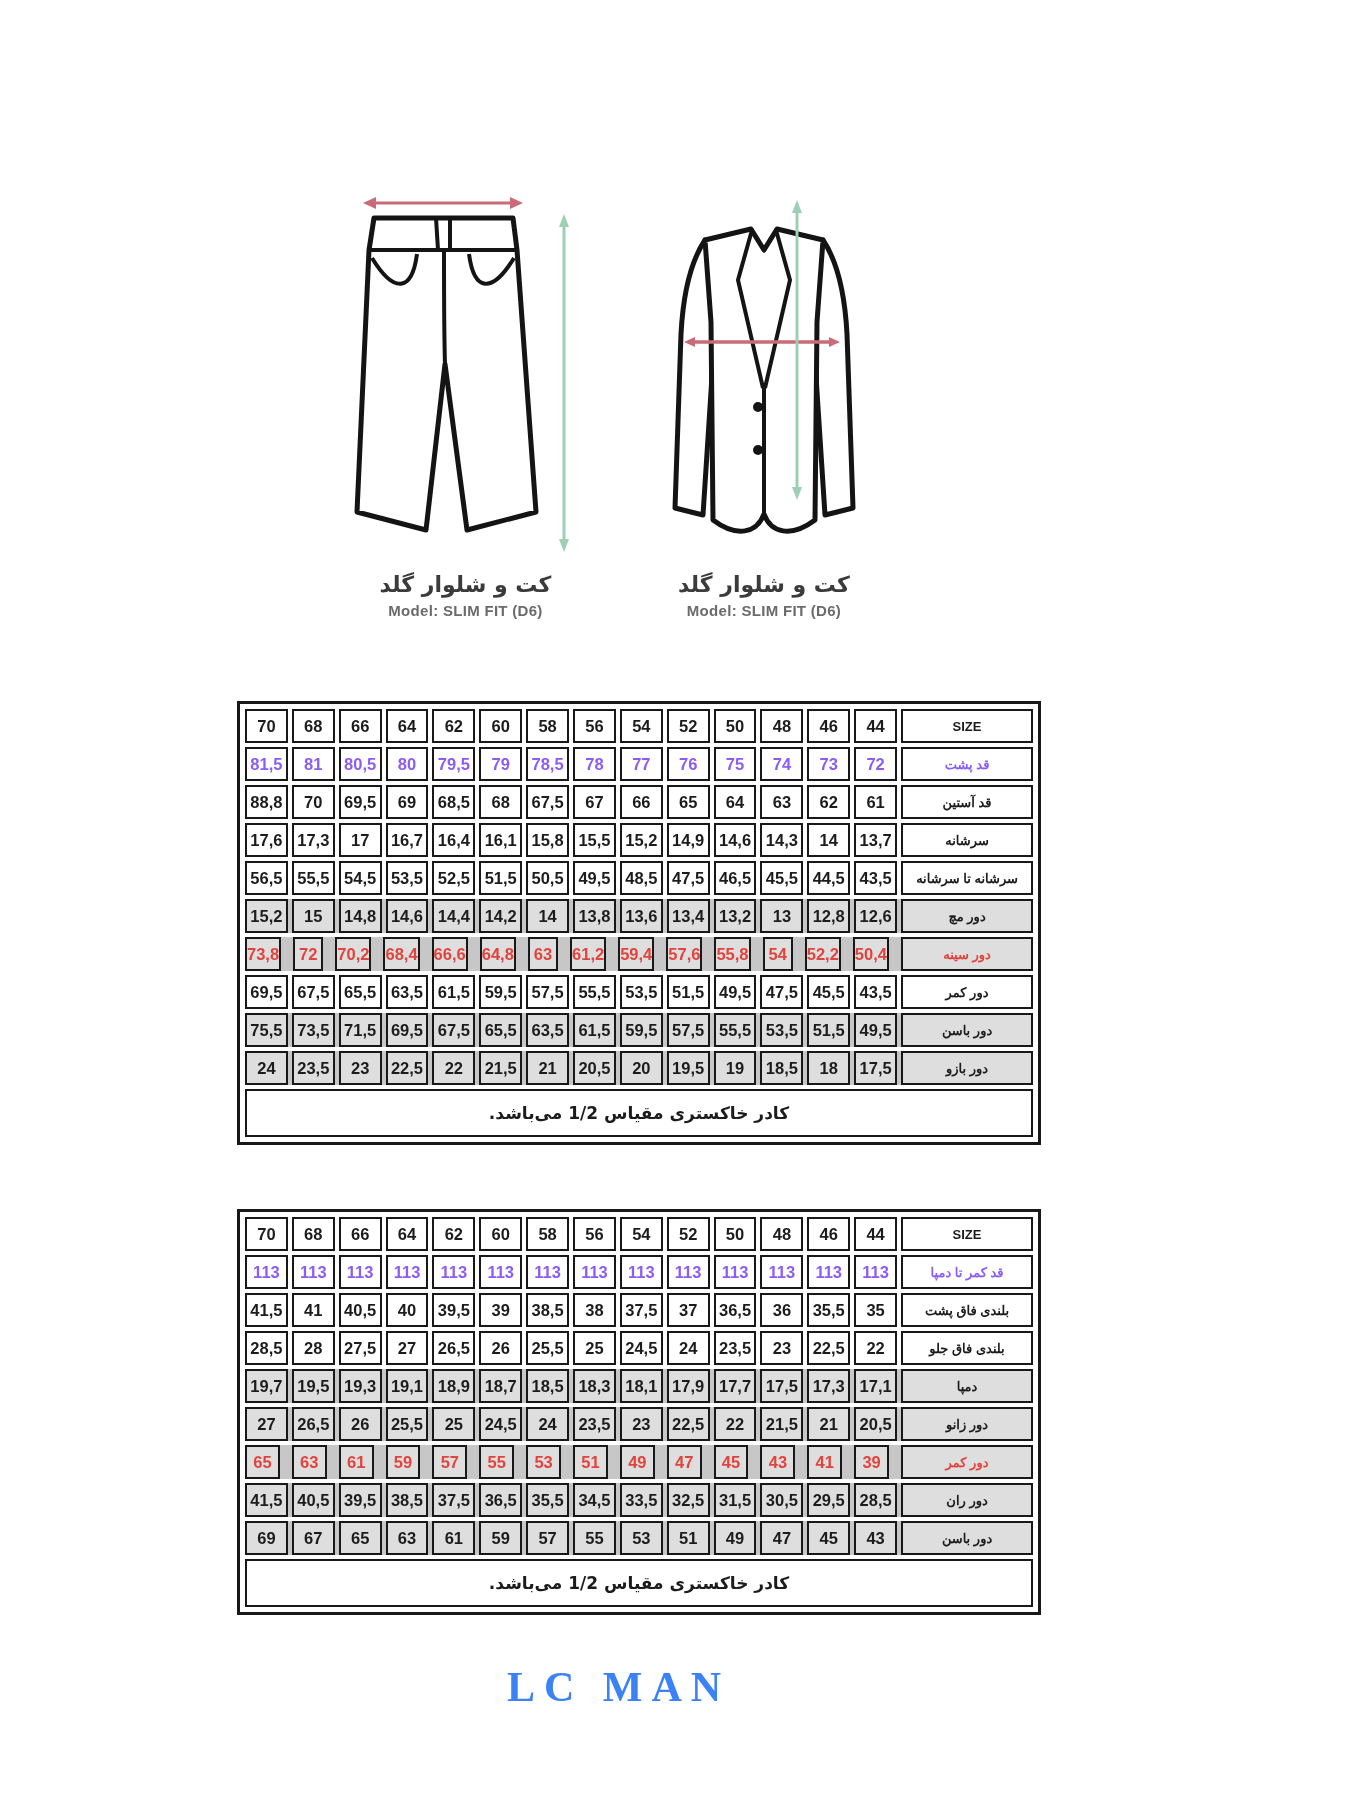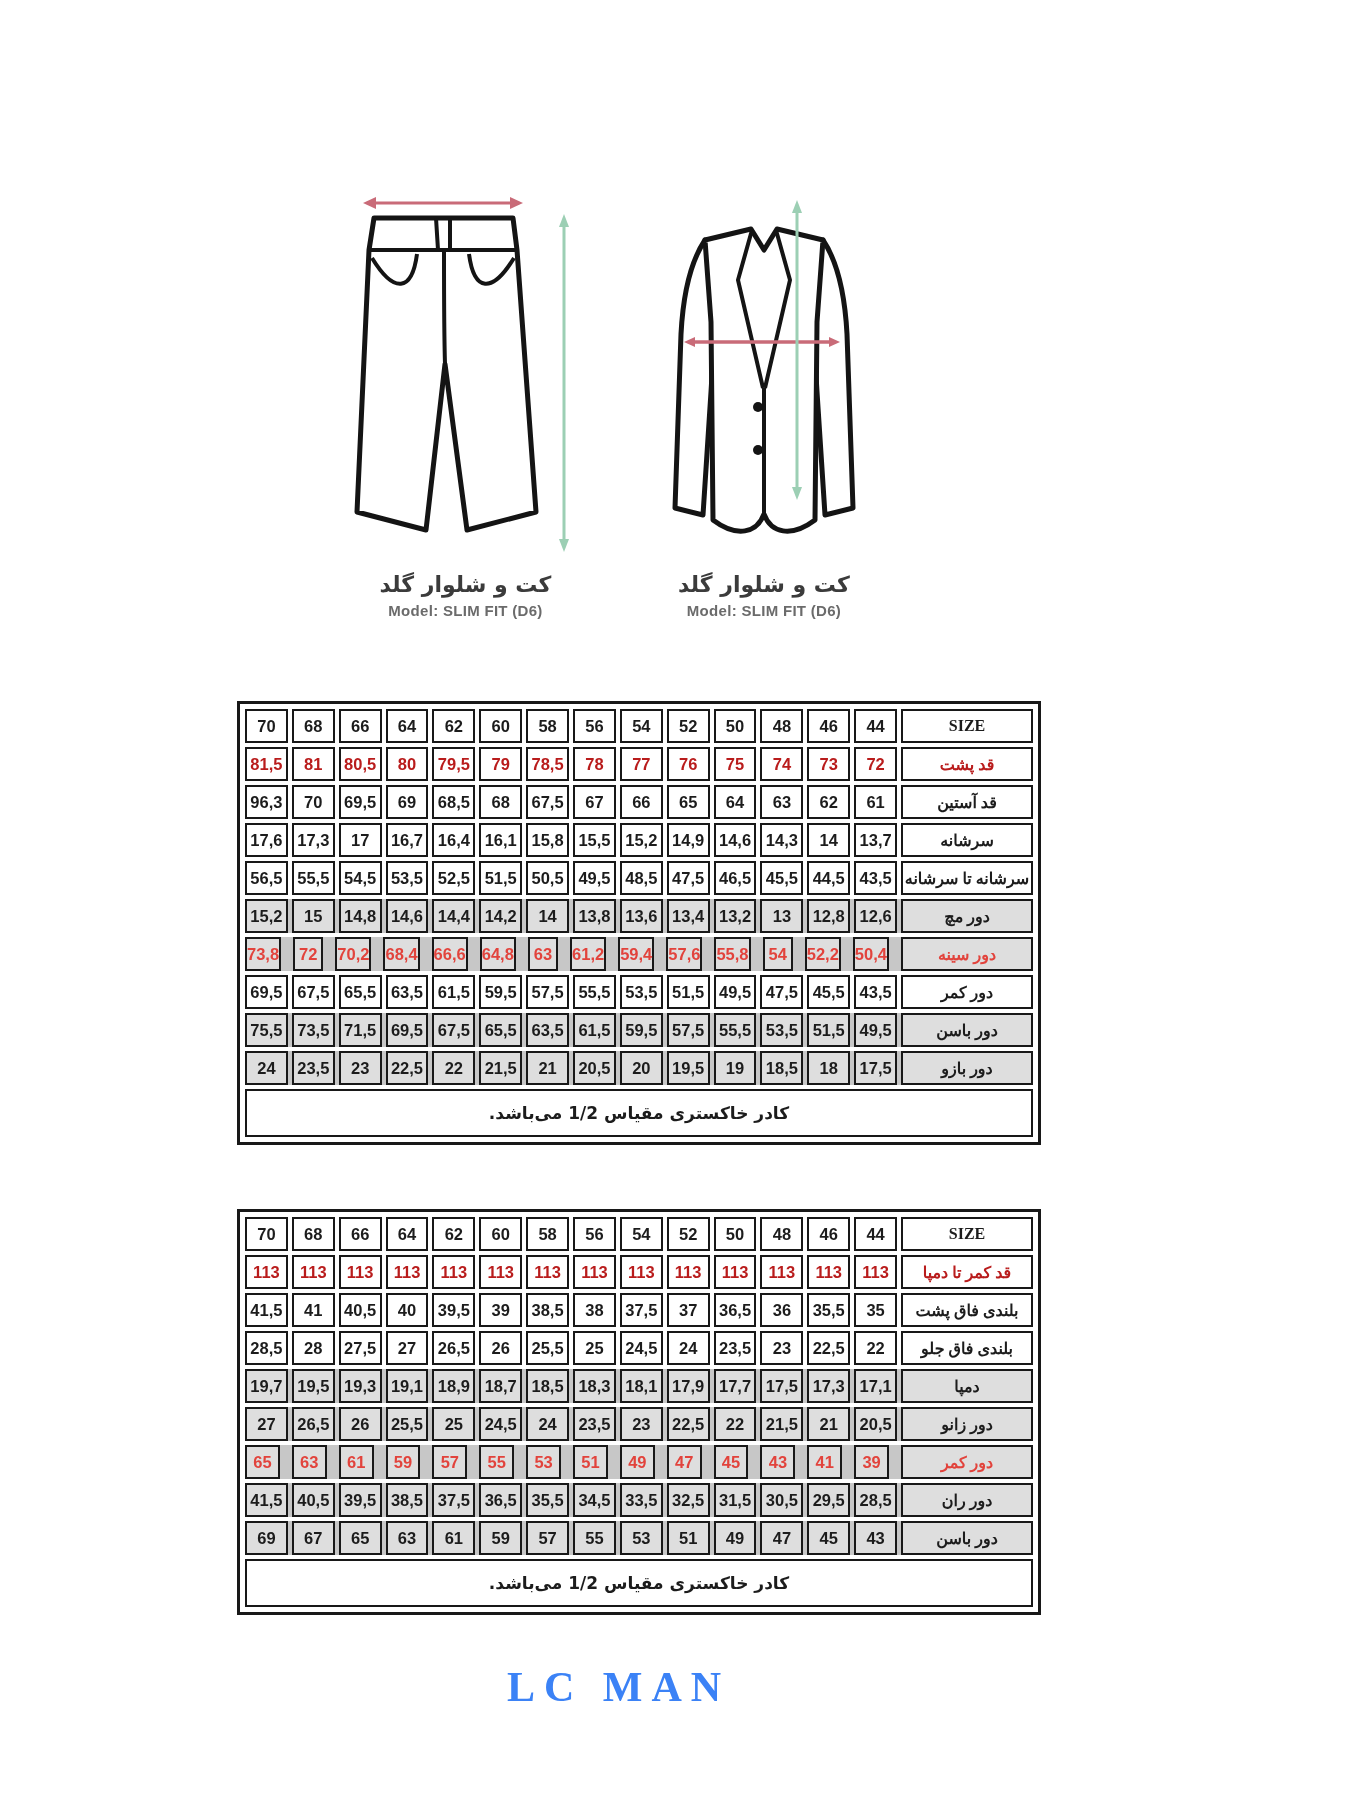--- a/index.html
+++ b/index.html
@@ -25,24 +25,24 @@
   .t1{margin-top:82px;}
   .t2{margin-top:64px;}
   .trow{display:flex;gap:4px;margin-top:4px;}
   .trow:first-child{margin-top:0;}
   .cell{
     flex:1;height:30px;border:2px solid #181818;background:#ffffff;
     display:flex;align-items:center;justify-content:center;
     font-size:16.5px;font-weight:bold;color:#1c1c1c;white-space:nowrap;
   }
   .label-cell{
-    flex:0 0 128px;direction:rtl;font-size:16px;
-    font-family:Liberation Serif, serif;
-  }
-  .trow.green .cell{color:#b91c1c;}
+    flex:0 0 128px;direction:rtl;font-size:13px;
+    font-family:Liberation Sans, sans-serif;
+  }
+  .trow.green .cell{color:#8b5cf6;}
   .trow.grey{background:#c7c7c7;}
   .trow.grey .cell{background:#dedede;}
   .trow.red{background:#c7c7c7;gap:12px;}
   .trow.red .cell{background:#dedede;color:#e2433c;}
   .trow.header .cell{color:#1c1c1c;}
   .footnote{
     margin-top:4px;border:2px solid #181818;height:44px;background:#ffffff;
     display:flex;align-items:center;justify-content:center;
     font-size:17px;font-weight:bold;direction:rtl;
     font-family:"DejaVu Sans","Liberation Sans",sans-serif;
@@ -151,21 +151,21 @@
           <div class="cell">78</div>
           <div class="cell">77</div>
           <div class="cell">76</div>
           <div class="cell">75</div>
           <div class="cell">74</div>
           <div class="cell">73</div>
           <div class="cell">72</div>
           <div class="cell label-cell">قد پشت</div>
         </div>
         <div class="trow plain">
-          <div class="cell">96,3</div>
+          <div class="cell">88,8</div>
           <div class="cell">70</div>
           <div class="cell">69,5</div>
           <div class="cell">69</div>
           <div class="cell">68,5</div>
           <div class="cell">68</div>
           <div class="cell">67,5</div>
           <div class="cell">67</div>
           <div class="cell">66</div>
           <div class="cell">65</div>
           <div class="cell">64</div>

